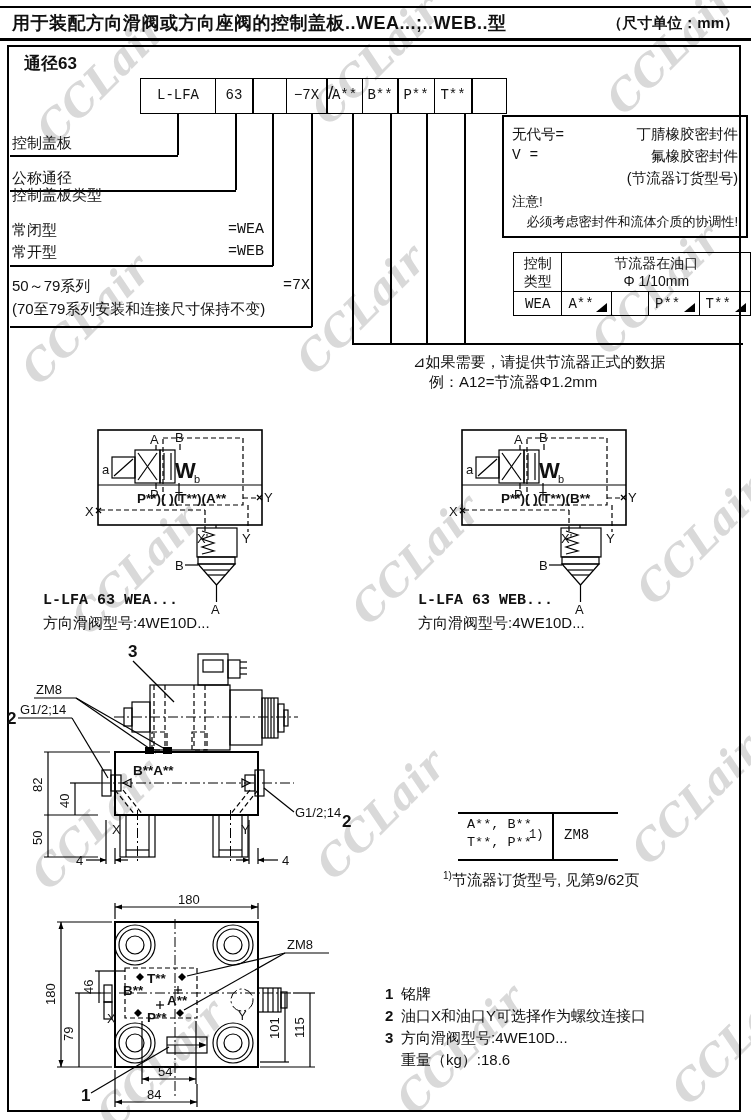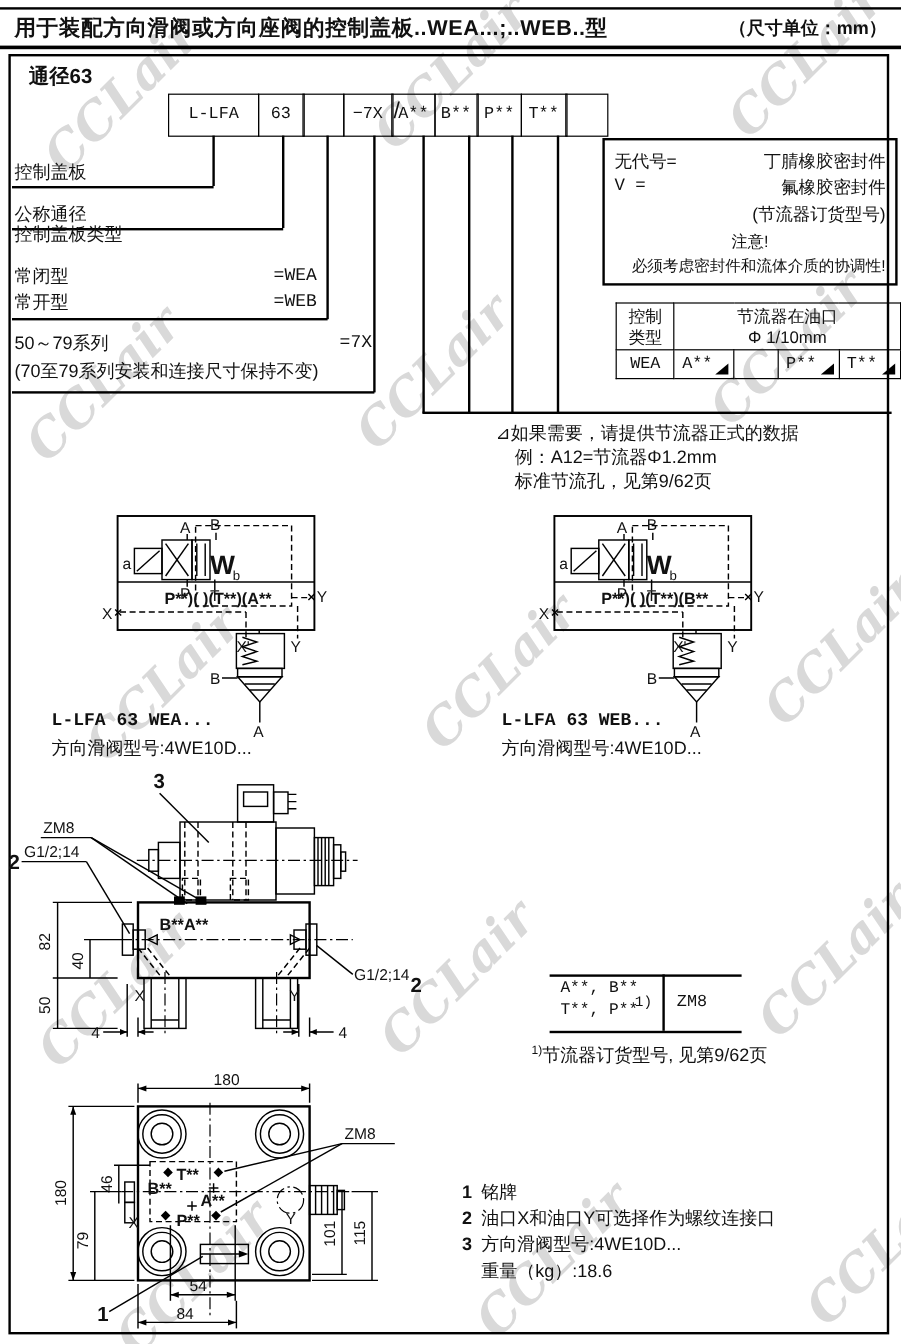--- a/index.html
+++ b/index.html
@@ -126,21 +126,21 @@
       <span>无代号=</span>
       <span>丁腈橡胶密封件</span>
     </div>
     <div class="sealrow" style="top:30px">
       <span class="mono">V =</span>
       <span>氟橡胶密封件</span>
     </div>
     <div class="sealrow" style="top:52px;justify-content:flex-end">
       <span>(节流器订货型号)</span>
     </div>
-    <div class="sealrow" style="top:76px;justify-content:center;font-size:13.5px">
+    <div class="sealrow" style="top:76px;justify-content:flex-start;font-size:13.5px">
       <span>注意!</span>
     </div>
     <div class="sealrow" style="top:96px;justify-content:flex-end;font-size:13px">
       <span>必须考虑密封件和流体介质的协调性!</span>
     </div>
   </div>
 
   <table class="tt">
     <tbody>
         <tr>
@@ -174,21 +174,20 @@
               <span class="tri"></span>
             </div>
           </td>
     </tr>
   </tbody>
     </table>
 
   <div class="note" style="left:413px;top:352px">
     <div>⊿如果需要，请提供节流器正式的数据</div>
     <div style="padding-left:16px">例：A12=节流器Φ1.2mm</div>
-    <div style="padding-left:16px">标准节流孔，见第9/62页</div>
   </div>
 
   <svg style="left:83px;top:424px" width="265" height="192" viewBox="0 0 265 192">
     <rect x="15" y="6" width="164" height="95" style="stroke-width:1.6"></rect>
     <line x1="15" y1="61" x2="179" y2="61"></line>
     <rect x="80" y="14" width="80" height="67" class="dash"></rect>
     <rect x="29" y="33" width="23" height="21"></rect>
     <line x1="31" y1="52" x2="50" y2="35"></line>
     <text x="19" y="50">a</text>
     <rect x="52" y="26" width="25" height="33"></rect>

